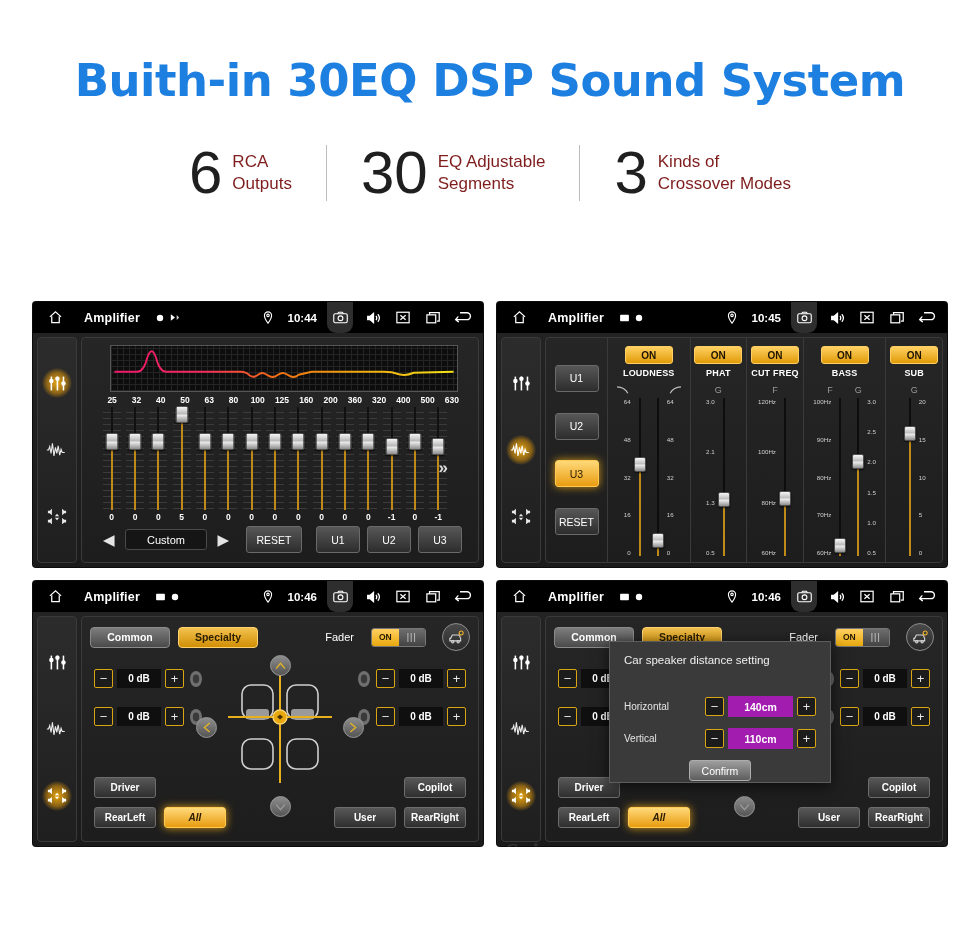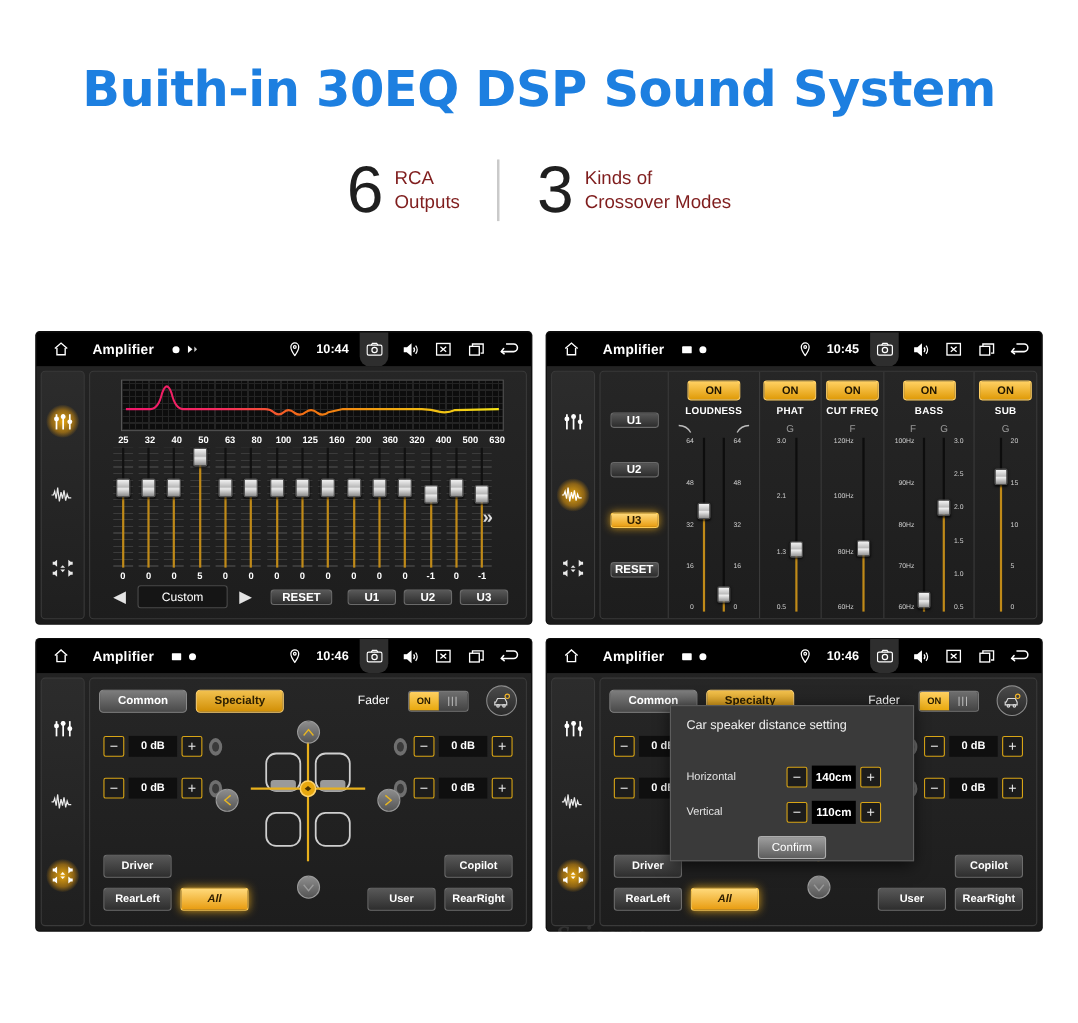--- a/index.html
+++ b/index.html
@@ -201,24 +201,24 @@
   .arrow-btn {
     color: #e4e4e4; font-size: 15px; padding: 0 3px; line-height: 1;
   }
   .preset-box {
     width: 98px; height: 21px;
     background: #151515; border: 1px solid #4a4a4a; border-radius: 3px;
     color: #fff; font-size: 11px;
     display: flex; align-items: center; justify-content: center;
   }
   .btn {
-    height: 14px;
+    height: 27px;
     background: linear-gradient(180deg,#575757,#2d2d2d);
     border: 1px solid #6a6a6a; border-radius: 3px;
-    color: #fff; font-size: 10.5px; font-weight: bold;
+    color: #fff; font-size: 10.5px; font-weight: normal;
     display: flex; align-items: center; justify-content: center;
     padding: 0 8px;
   }
   .btn.wide { min-width: 56px; }
   .btn.u { min-width: 44px; }
   .btn.yellow {
     background: linear-gradient(180deg,#ffd97a,#e89c10);
     border-color: #ffcb52; color: #2b1c00;
     box-shadow: 0 0 8px rgba(246,178,23,.8);
   }
@@ -360,21 +360,21 @@
     padding: 12px 14px;
     box-shadow: 0 3px 14px rgba(0,0,0,.65);
   }
   .modal-title {
     color: #efefef; font-size: 11.5px; text-align: left; margin-bottom: 30px;
   }
   .modal-row { display: flex; align-items: center; margin-bottom: 11px; gap: 19px; }
   .modal-lab { color: #e4e4e4; font-size: 10px; width: 72px; }
   .modal-stepper { display: flex; align-items: center; gap: 4px; }
   .modal-val {
-    width: 40px; height: 21px; background: #000000;
+    width: 65px; height: 21px; background: #a21caf;
     color: #fff; font-size: 10.5px; font-weight: bold;
     display: flex; align-items: center; justify-content: center;
   }
   .confirm {
     width: 62px; height: 21px; margin: 2px auto 0;
     background: linear-gradient(180deg,#9e9e9e,#5e5e5e);
     border: 1px solid #adadad; border-radius: 3px;
     color: #fff; font-size: 10.5px;
     display: flex; align-items: center; justify-content: center;
   }
@@ -396,20 +396,27 @@
 
 <div class="stats-row">
   <div class="stat">
     <div class="stat-num">6</div>
     <div class="stat-lines">
       <div class="stat-line">RCA</div>
       <div class="stat-line">Outputs</div>
     </div>
   </div>
   <div class="stat-div"></div>
+  <div class="stat">
+    <div class="stat-num">30</div>
+    <div class="stat-lines">
+      <div class="stat-line">EQ Adjustable</div>
+      <div class="stat-line">Segments</div>
+    </div>
+  </div>
   <div class="stat-div"></div>
   <div class="stat">
     <div class="stat-num">3</div>
     <div class="stat-lines">
       <div class="stat-line">Kinds of</div>
       <div class="stat-line">Crossover Modes</div>
     </div>
   </div>
 </div>
 

